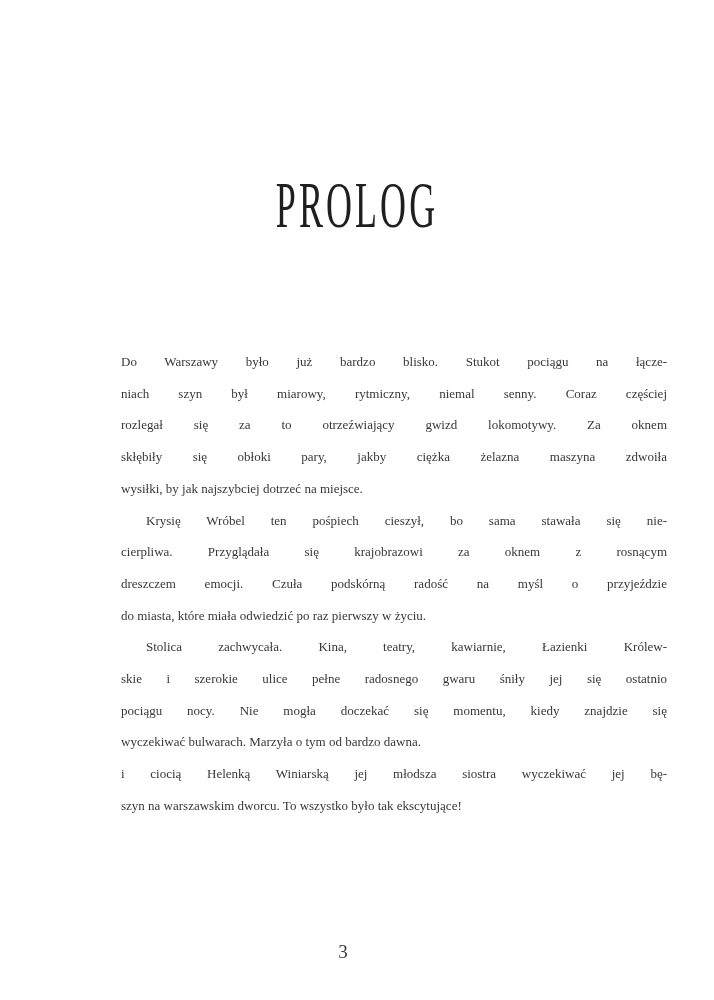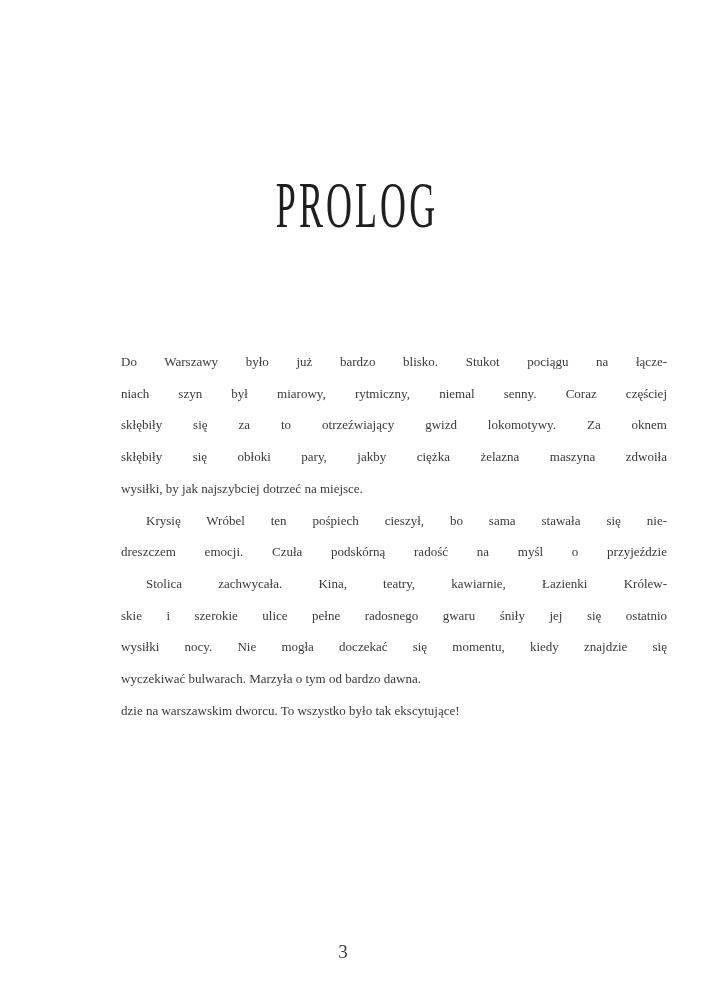--- a/index.html
+++ b/index.html
@@ -77,34 +77,37 @@
 <div class="page">
 
   <h1 class="chapter-title">
     <span class="title-inner">PROLOG</span>
   </h1>
 
   <div class="body-text" id="body-text">
       <div class="paragraph">
         <div class="text-line">Do Warszawy było już bardzo blisko. Stukot pociągu na łącze-</div>
         <div class="text-line">niach szyn był miarowy, rytmiczny, niemal senny. Coraz częściej</div>
-        <div class="text-line">skłębiły się za to otrzeźwiający gwizd lokomotywy. Za oknem</div>
+        <div class="text-line">rozlegał się za to otrzeźwiający gwizd lokomotywy. Za oknem</div>
         <div class="text-line">skłębiły się obłoki pary, jakby ciężka żelazna maszyna zdwoiła</div>
         <div class="text-line last-line">wysiłki, by jak najszybciej dotrzeć na miejsce.</div>
       </div>
       <div class="paragraph">
         <div class="text-line first-indent">Krysię Wróbel ten pośpiech cieszył, bo sama stawała się nie-</div>
+        <div class="text-line">cierpliwa. Przyglądała się krajobrazowi za oknem z rosnącym</div>
         <div class="text-line">dreszczem emocji. Czuła podskórną radość na myśl o przyjeździe</div>
+        <div class="text-line last-line">do miasta, które miała odwiedzić po raz pierwszy w życiu.</div>
       </div>
       <div class="paragraph">
         <div class="text-line first-indent">Stolica zachwycała. Kina, teatry, kawiarnie, Łazienki Królew-</div>
         <div class="text-line">skie i szerokie ulice pełne radosnego gwaru śniły jej się ostatnio</div>
-        <div class="text-line">wysiłki nocy. Nie mogła doczekać się momentu, kiedy znajdzie się</div>
+        <div class="text-line">pociągu nocy. Nie mogła doczekać się momentu, kiedy znajdzie się</div>
         <div class="text-line last-line">wyczekiwać bulwarach. Marzyła o tym od bardzo dawna.</div>
       </div>
       <div class="paragraph">
-        <div class="text-line last-line">dzie na warszawskim dworcu. To wszystko było tak ekscytujące!</div>
+        <div class="text-line">i ciocią Helenką Winiarską jej młodsza siostra wyczekiwać jej bę-</div>
+        <div class="text-line last-line">szyn na warszawskim dworcu. To wszystko było tak ekscytujące!</div>
       </div>
     </div>
 
   <div class="page-number">3</div>
 
 </div>
 
 </body></html>

